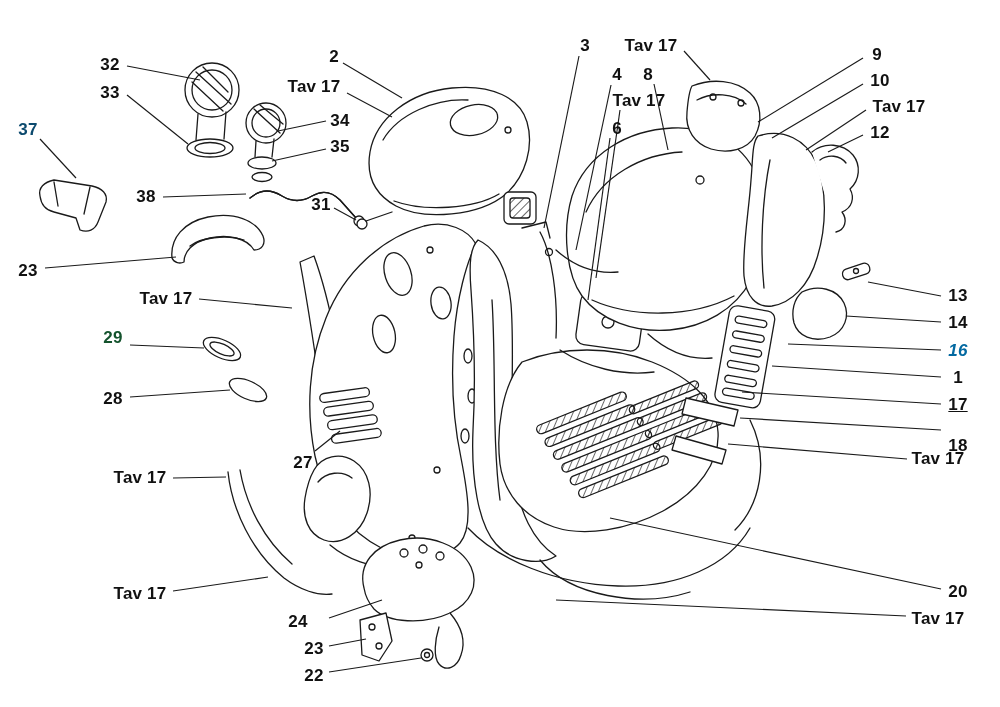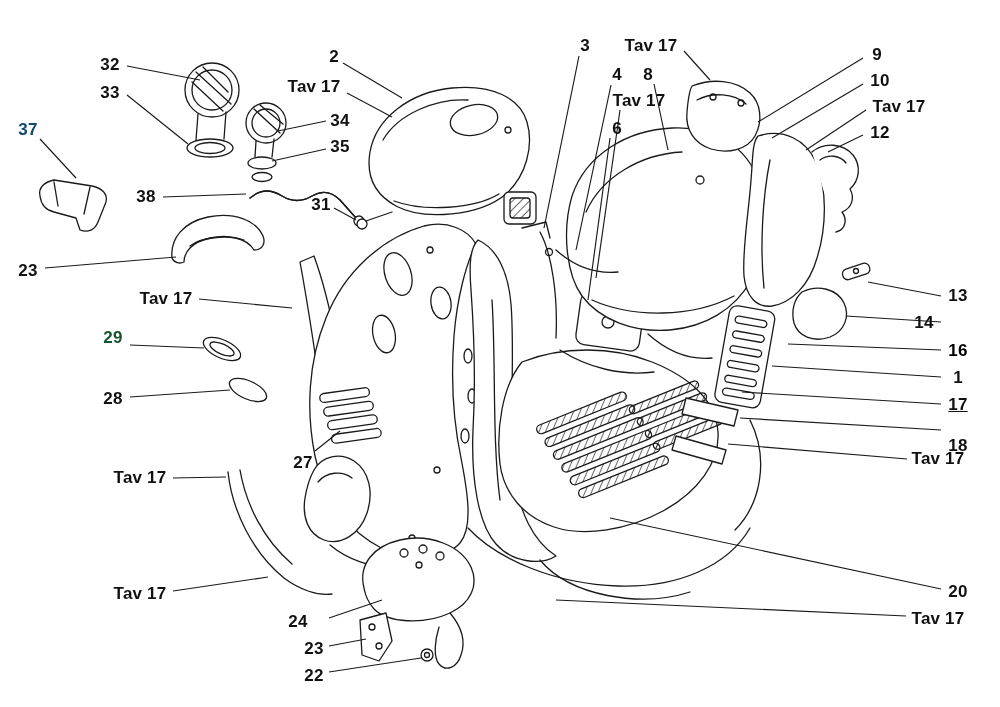--- a/index.html
+++ b/index.html
@@ -323,22 +323,22 @@
       <div class="callout" style="left: 617px; top: 75px; color: rgb(17, 17, 17);">4</div>
       <div class="callout" style="left: 639px; top: 101px; color: rgb(17, 17, 17);">Tav 17</div>
       <div class="callout" style="left: 617px; top: 129px; color: rgb(17, 17, 17);">6</div>
       <div class="callout" style="left: 651px; top: 46px; color: rgb(17, 17, 17);">Tav 17</div>
       <div class="callout" style="left: 648px; top: 75px; color: rgb(17, 17, 17);">8</div>
       <div class="callout" style="left: 877px; top: 55px; color: rgb(17, 17, 17);">9</div>
       <div class="callout" style="left: 880px; top: 81px; color: rgb(17, 17, 17);">10</div>
       <div class="callout" style="left: 899px; top: 107px; color: rgb(17, 17, 17);">Tav 17</div>
       <div class="callout" style="left: 880px; top: 133px; color: rgb(17, 17, 17);">12</div>
       <div class="callout" style="left: 958px; top: 296px; color: rgb(17, 17, 17);">13</div>
-      <div class="callout" style="left: 924px; top: 323px; color: rgb(17, 17, 17);">14</div>
-      <div class="callout" style="left: 958px; top: 351px; color: #000000;">16</div>
+      <div class="callout" style="left: 958px; top: 323px; color: rgb(17, 17, 17);">14</div>
+      <div class="callout" style="left: 958px; top: 351px; color: #0369a1; font-style: italic;">16</div>
       <div class="callout" style="left: 958px; top: 378px; color: rgb(17, 17, 17);">1</div>
       <div class="callout" style="left: 958px; top: 405px; color: rgb(17, 17, 17); text-decoration: underline;">17</div>
       <div class="callout" style="left: 958px; top: 432px; color: rgb(17, 17, 17); margin-top: 14px;">18</div>
       <div class="callout" style="left: 938px; top: 459px; color: rgb(17, 17, 17);">Tav 17</div>
       <div class="callout" style="left: 958px; top: 592px; color: rgb(17, 17, 17);">20</div>
       <div class="callout" style="left: 938px; top: 619px; color: rgb(17, 17, 17);">Tav 17</div>
     </div>
 
 </div>
 

